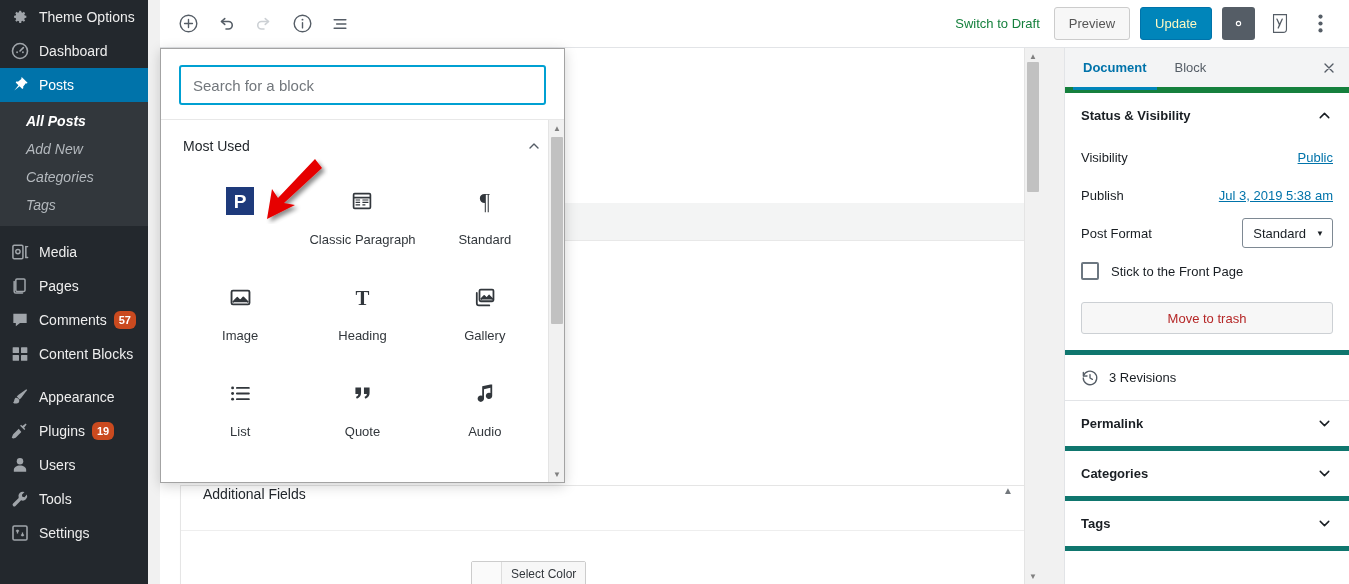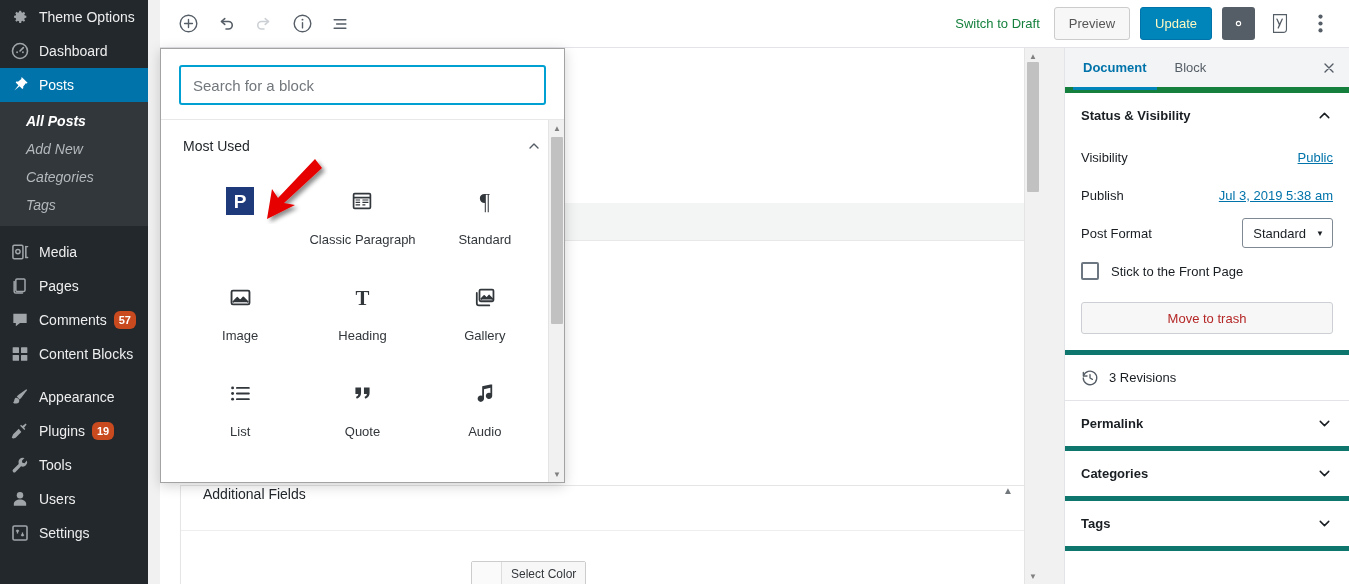--- a/index.html
+++ b/index.html
@@ -536,33 +536,33 @@
             <path d="M10.5 9.3l-6.4 6.4c-1 1-1.3 3 -2 4.3 1.7 1.3 4.1 .5 5.3-.6l6.2-6.2z"></path>
             <path d="M3.5 20.5l2.2-2.2" stroke="currentColor" stroke-width="1.5" fill="none"></path>
           </svg>
         </span>
         <span class="mi-label">Plugins</span>
         <span class="badge">19</span>
       </div>
       <div class="menu-item">
         <span class="mi-icon">
           <svg width="20" height="20" viewBox="0 0 24 24" fill="currentColor">
-            <path d="M20.3 6.6a5.4 5.4 0 0 1-7 7L6.6 20.3a2 2 0 0 1-2.9-2.9l6.7-6.7a5.4 5.4 0 0 1 7-7l-3.1 3.1 .5 2.6 2.6 .5z"></path>
-          </svg>
-        </span>
-        <span class="mi-label">Tools</span>
-      </div>
-      <div class="menu-item">
-        <span class="mi-icon">
-          <svg width="20" height="20" viewBox="0 0 24 24" fill="currentColor">
             <circle cx="12" cy="7.6" r="3.9"></circle>
             <path d="M12 12.6c-4.1 0-7.4 2.3-7.4 5.1v2.3h14.8v-2.3c0-2.8-3.3-5.1-7.4-5.1z"></path>
           </svg>
         </span>
         <span class="mi-label">Users</span>
+      </div>
+      <div class="menu-item">
+        <span class="mi-icon">
+          <svg width="20" height="20" viewBox="0 0 24 24" fill="currentColor">
+            <path d="M20.3 6.6a5.4 5.4 0 0 1-7 7L6.6 20.3a2 2 0 0 1-2.9-2.9l6.7-6.7a5.4 5.4 0 0 1 7-7l-3.1 3.1 .5 2.6 2.6 .5z"></path>
+          </svg>
+        </span>
+        <span class="mi-label">Tools</span>
       </div>
       <div class="menu-item">
         <span class="mi-icon">
           <svg width="20" height="20" viewBox="0 0 24 24" fill="currentColor">
             <rect x="3.6" y="3.6" width="16.8" height="16.8" rx="1.6" fill="none" stroke="currentColor" stroke-width="1.9"></rect>
             <path d="M9 12.6V8.2m0 0l-1.7 1.9M9 8.2l1.7 1.9M15 11.4v4.4m0 0l1.7-1.9M15 15.8l-1.7-1.9" stroke="currentColor" stroke-width="1.6" fill="none"></path>
           </svg>
         </span>
         <span class="mi-label">Settings</span>
       </div>

